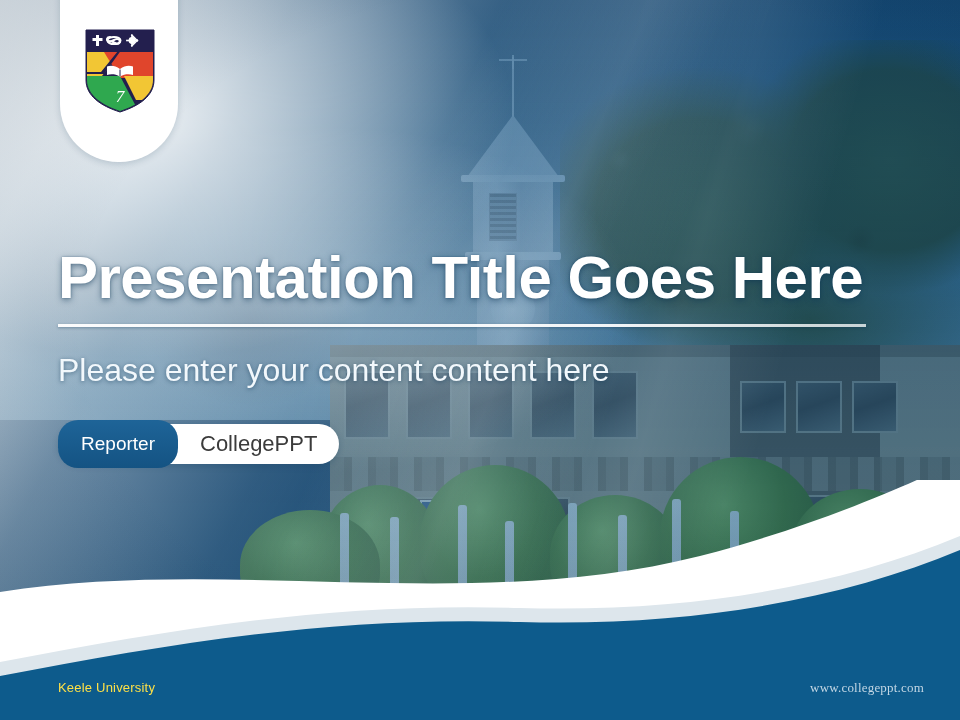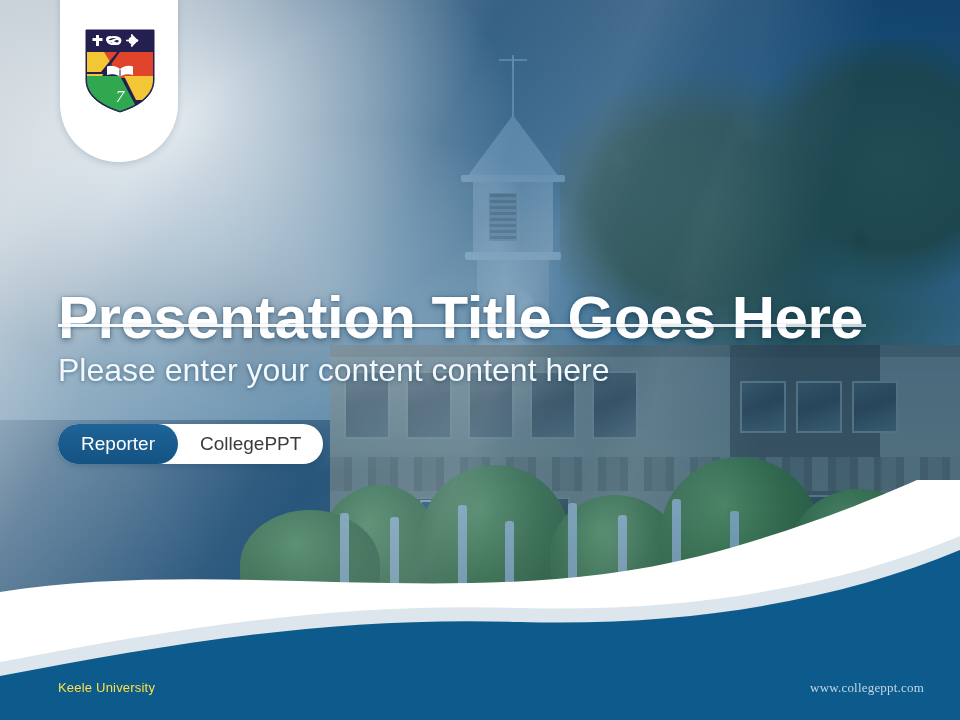--- a/index.html
+++ b/index.html
@@ -206,21 +206,20 @@
   }
   .crest { position:absolute; left:24px; top:42px; width:72px; height:86px; }
 
   
   .title {
     position:absolute; left:58px; top:248px;
     font-size: 60px; font-weight: 700; color:#ffffff;
     letter-spacing:-0.5px; line-height:1;
     text-shadow: 0 2px 6px rgba(12,52,84,.55), 0 0 2px rgba(12,52,84,.4);
     white-space:nowrap;
-    margin-top:40px;
   }
   .rule {
     position:absolute; left:58px; top:324px; width:808px; height:3px;
     background: linear-gradient(90deg, rgba(255,255,255,.95) 0%, rgba(255,255,255,.92) 70%, rgba(255,255,255,.75) 100%);
     box-shadow: 0 1px 3px rgba(10,50,80,.35);
   }
   .subtitle {
     position:absolute; left:58px; top:352px;
     font-size: 32px; font-weight: 400; color:#f2f8fc;
     text-shadow: 0 1px 4px rgba(12,52,84,.55);
@@ -229,29 +228,29 @@
 
   
   .pill {
     position:absolute; left:58px; top:424px;
     height:40px; padding-right:22px;
     background:#ffffff; border-radius:20px;
     display:flex; align-items:center;
     box-shadow: 0 2px 6px rgba(10,50,80,.22);
   }
   .pill-tag {
-    height:40px; min-width:120px; padding:0 18px;
+    height:48px; min-width:120px; padding:0 18px;
     border-radius:20px;
     background: linear-gradient(180deg,#1e6498 0%, #145383 100%);
     color:#ffffff; font-size:19px;
     display:flex; align-items:center; justify-content:center;
     box-sizing:border-box;
   }
   .pill-value {
-    color:#3b3b3b; font-size:19px; padding-left:22px; white-space:nowrap;
+    color:#3b3b3b; font-size:22px; padding-left:22px; white-space:nowrap;
   }
 
   
   .footer-left {
     position:absolute; left:58px; top:680px;
     font-size:13px; color:#fde047; letter-spacing:.2px;
   }
   .footer-right {
     position:absolute; right:36px; top:680px;
     font-size:13px; color:#c2d6e4; letter-spacing:.2px;font-family:Liberation Serif, serif;

